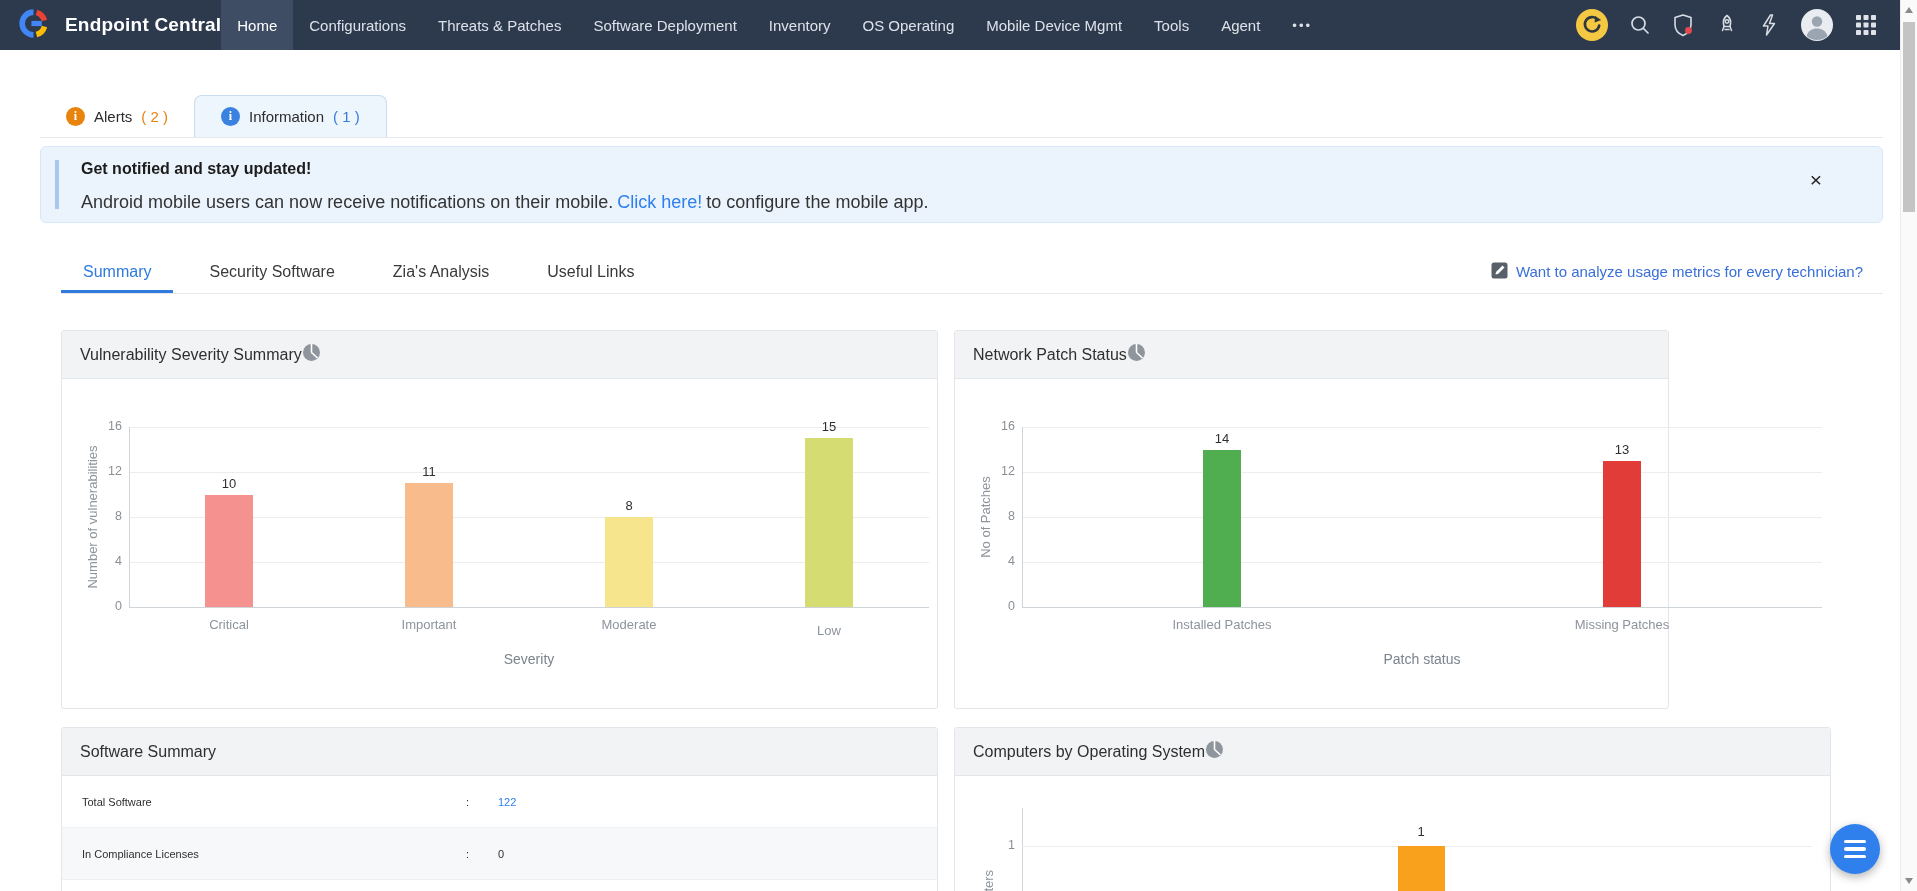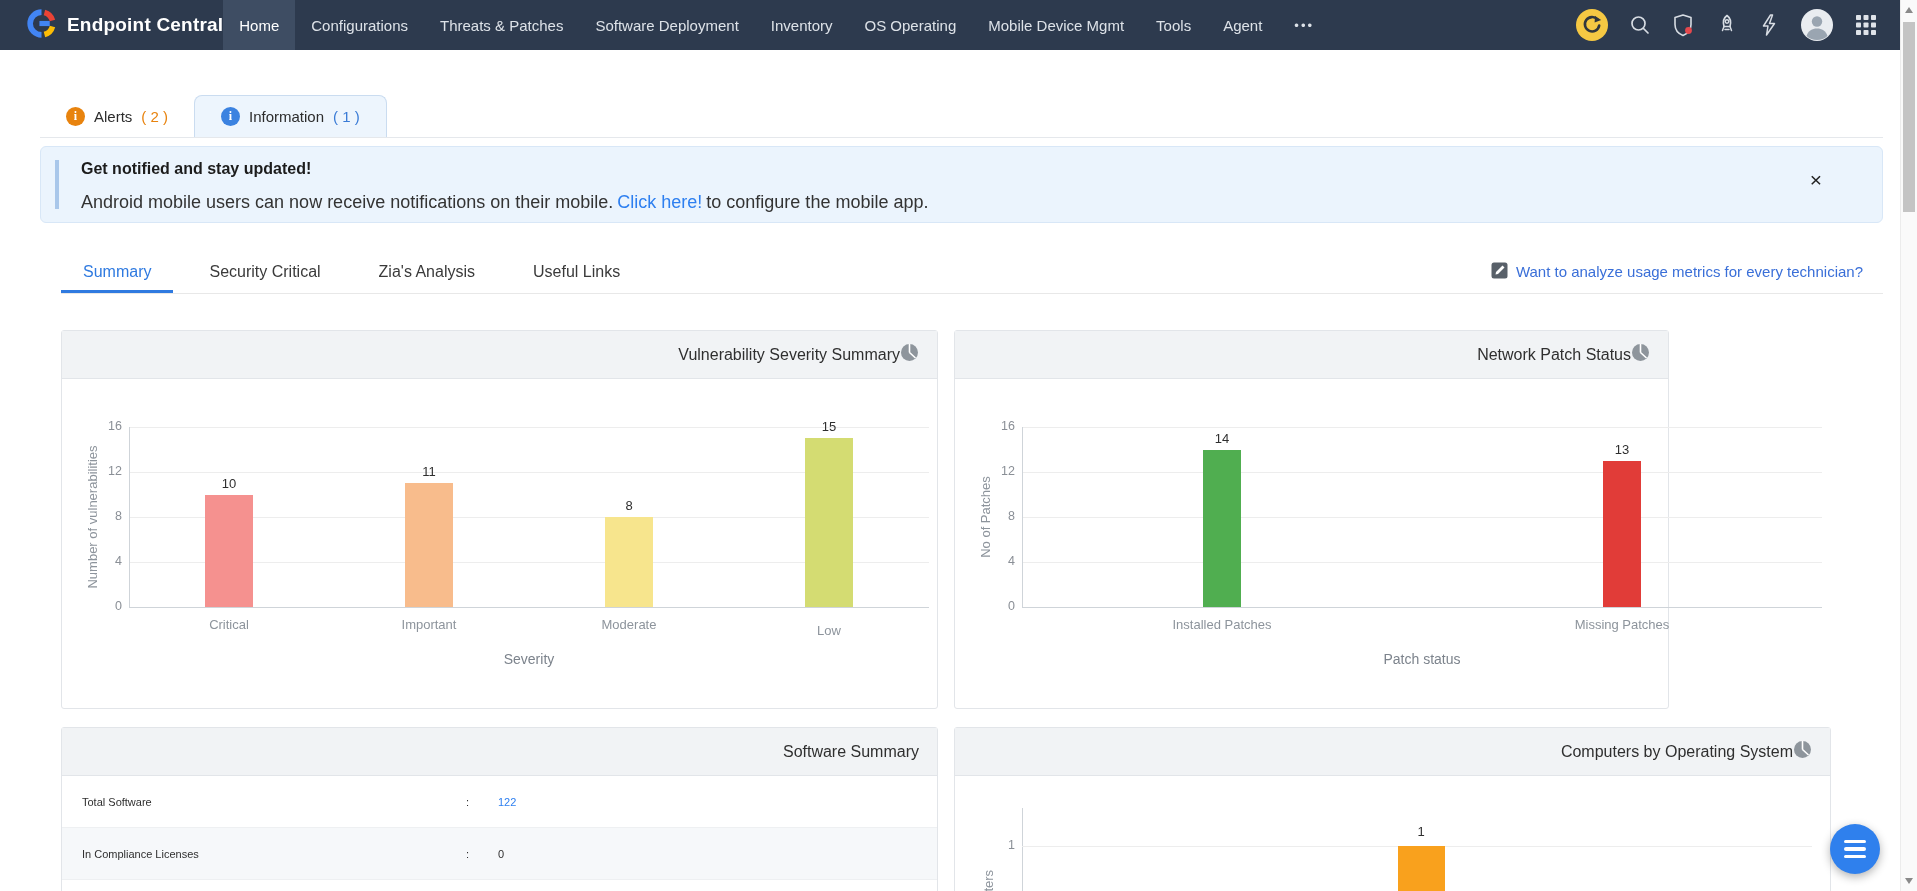--- a/index.html
+++ b/index.html
@@ -4,21 +4,21 @@
 <style>
   * { box-sizing: border-box; }
   html,body { margin:0; padding:0; }
   body {
     width:1917px; height:891px; overflow:hidden; position:relative;
     background:#fff; font-family:"Liberation Sans", sans-serif; color:#2f2f2f;
   }
 
   
   .topnav { position:absolute; left:0; top:0; width:1917px; height:50px; background:#2d3a4e; display:flex; align-items:center; z-index:10; }
-  .brand { display:flex; align-items:center; gap:10px; padding-left:26px; min-width:218px; cursor:pointer; }
+  .brand { display:flex; align-items:center; gap:16px; padding-left:18px; min-width:218px; cursor:pointer; }
   .brand-text { color:#fff; font-size:19px; font-weight:bold; letter-spacing:.2px; }
   .nav-items { display:flex; height:50px; }
   .nav-item { display:flex; align-items:center; padding:16px 16px; color:#dde2e8; font-size:15px; cursor:pointer; white-space:nowrap; }
   .nav-item.active { background:#3e4d63; color:#fff; }
   .nav-item.more { font-size:13px; letter-spacing:2px; }
   .nav-right { margin-left:auto; display:flex; align-items:center; gap:21px; padding-right:40px; }
   .nav-ic { display:flex; align-items:center; justify-content:center; cursor:pointer; }
   .refresh-btn { width:32px; height:32px; border-radius:50%; background:#f5c843; display:flex; align-items:center; justify-content:center; cursor:pointer; }
 
   
@@ -46,21 +46,21 @@
   .banner-close { position:absolute; right:60px; top:22px; font-size:21px; line-height:1; color:#222; cursor:pointer; }
 
   
   .section-tabs { position:absolute; left:61px; top:250px; width:1822px; height:44px; border-bottom:1px solid #e8e8e8; display:flex; }
   .stab { height:43px; line-height:43px; padding:0 22px; margin-right:14px; font-size:16px; color:#3a3a3a; cursor:pointer; white-space:nowrap; }
   .stab.active { color:#2f7ae0; border-bottom:3px solid #2f7ae0; }
   .usage-link { position:absolute; right:20px; top:0; height:43px; display:flex; align-items:center; gap:8px; color:#3a6fd8; font-size:15px; cursor:pointer; }
 
   
   .card { position:absolute; background:#fff; border:1px solid #e2e5e9; border-radius:3px; }
-  .card-header { height:48px; background:#f1f3f5; border-bottom:1px solid #e2e5e9; display:flex; align-items:center; justify-content:flex-end; padding:0 18px; font-size:16px; color:#2f2f2f; }
+  .card-header { height:48px; background:#f1f3f5; border-bottom:1px solid #e2e5e9; display:flex; align-items:center; justify-content:flex-start; padding:0 18px; font-size:16px; color:#2f2f2f; }
   #card-vuln  { left:61px;  top:330px; width:877px; height:379px; }
   #card-patch { left:954px; top:330px; width:715px; height:379px; }
   #card-soft  { left:61px;  top:727px; width:877px; height:210px; }
   #card-os    { left:954px; top:727px; width:877px; height:210px; }
   .chart-body { position:relative; height:331px; }
 
   .gridline { position:absolute; height:1px; background:#ededed; }
   .axis-l { position:absolute; width:1px; background:#cfd4d9; }
   .axis-b { position:absolute; height:1px; background:#cfd4d9; }
   .ytick { position:absolute; width:42px; text-align:right; font-size:12.5px; color:#8a8f96; }
@@ -188,21 +188,21 @@
   <div class="banner-accent"></div>
   <div class="banner-title">Get notified and stay updated!</div>
   <div class="banner-msg">
     <span>Android mobile users can now receive notifications on their mobile.</span><a>Click here!</a><span>to configure the mobile app.</span>
   </div>
   <div class="banner-close">×</div>
 </div>
 
 <div class="section-tabs" id="sectionTabs">
   <div class="stab active">Summary</div>
-    <div class="stab">Security Critical</div>
+    <div class="stab">Security Software</div>
     <div class="stab">Zia's Analysis</div>
     <div class="stab">Useful Links</div>
     <div class="usage-link">
     <span>
       <svg width="17" height="17" viewBox="0 0 17 17">
         <rect x="0.5" y="0.5" width="16" height="16" rx="2.5" fill="#586069"></rect>
         <path d="M4.5 12.5 L5 10 L11.5 3.5 L13.5 5.5 L7 12 Z" fill="#fff"></path>
       </svg>
     </span>
     <span>Want to analyze usage metrics for every technician?</span>

